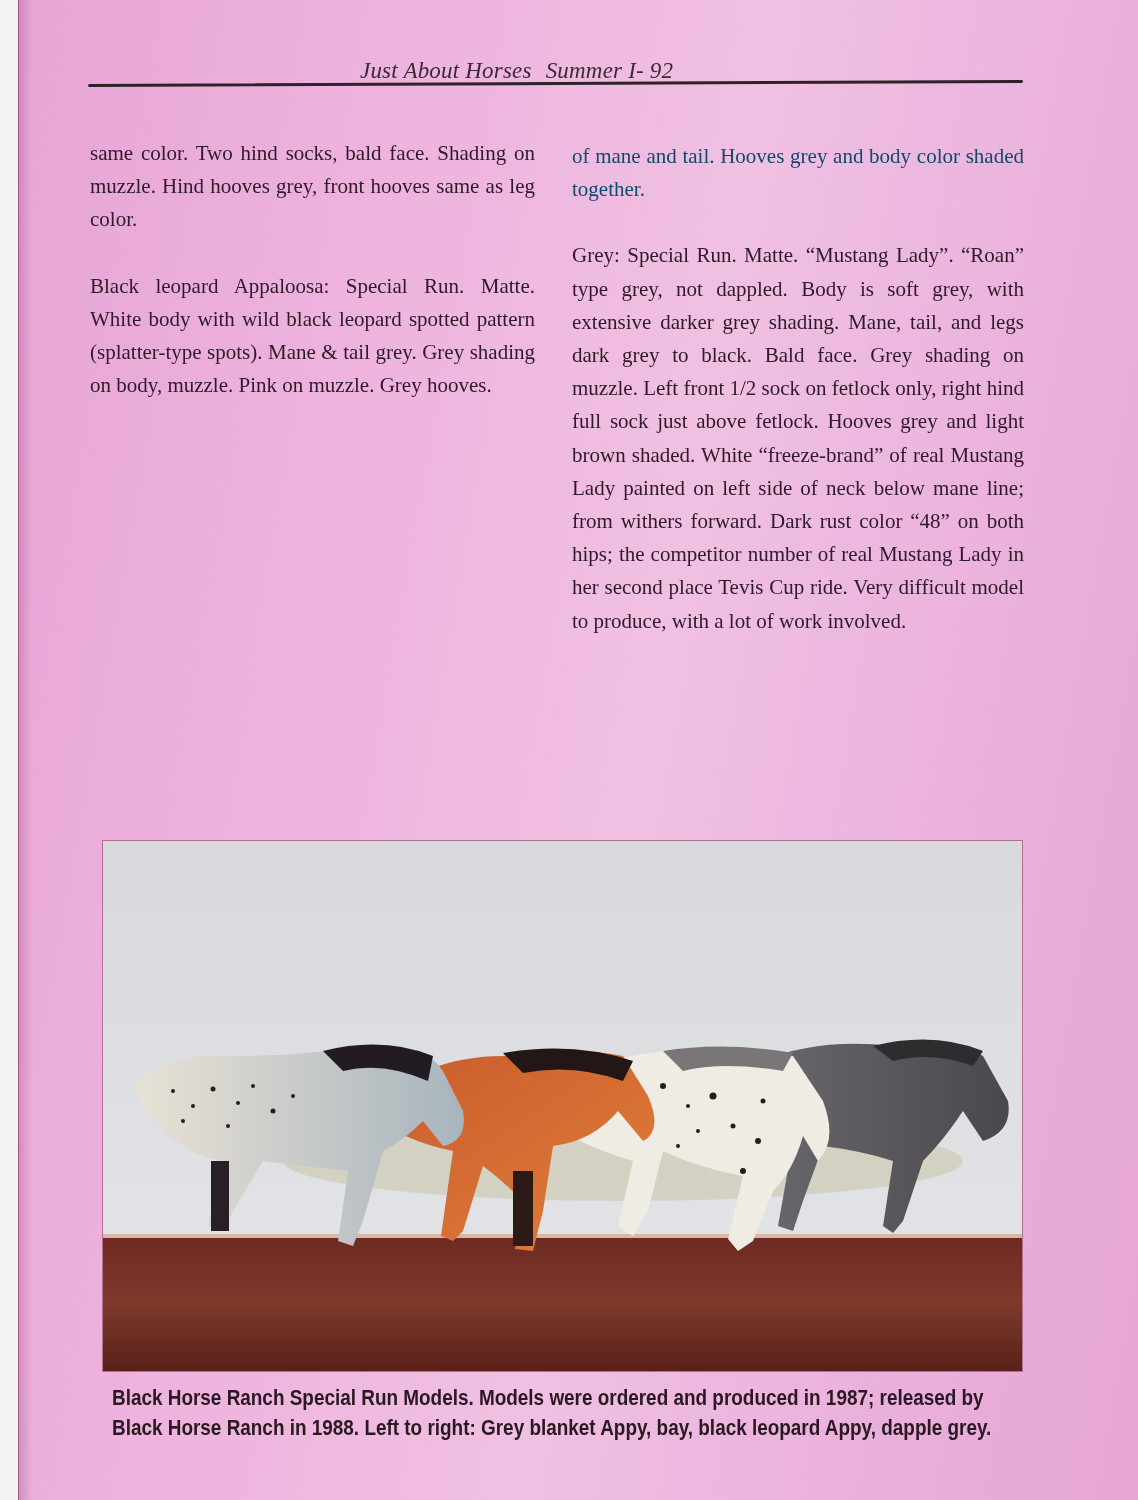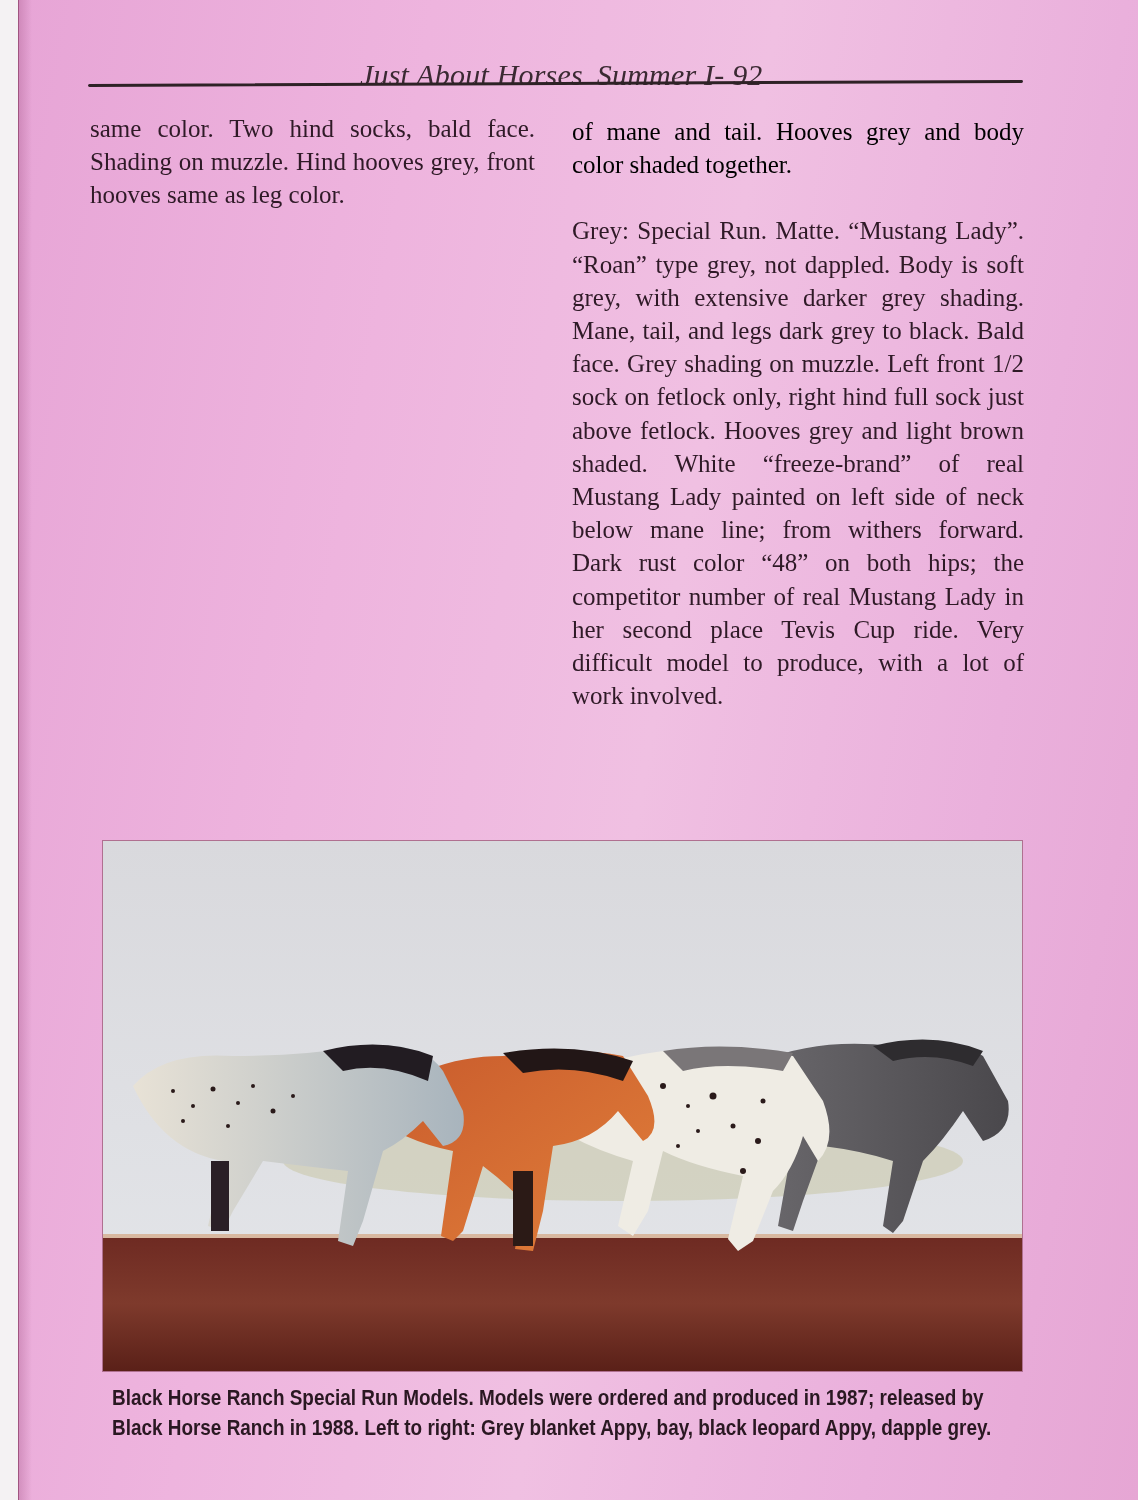--- a/index.html
+++ b/index.html
@@ -12,35 +12,35 @@
     position:absolute; left:18px; top:0; width:1120px; height:1500px;
     background:linear-gradient(100deg,#e7a5d6 0%,#eeb4de 30%,#f0c0e2 55%,#eab0dc 80%,#e6a6d4 100%);
     border-left:1px solid #a0577f;
   }
   .spine-shadow {
     position:absolute; left:18px; top:0; width:14px; height:1500px;
     background:linear-gradient(90deg,rgba(160,80,130,0.35),rgba(255,255,255,0));
   }
   .header {
     position:absolute; left:360px; top:58px; width:480px;
-    font-style:italic; font-size:30px; color:#3b2a33; letter-spacing:0.2px;
+    font-style:italic; font-size:23px; color:#3b2a33; letter-spacing:0.2px;
   }
   .header .issue { margin-left:14px; }
   .rule {
     position:absolute; left:88px; top:82px; width:935px; height:3px;
     background:#2e2226; transform:rotate(-0.25deg); border-radius:2px;
   }
   .col {
-    position:absolute; width:445px; font-size:25px; line-height:33.2px;
-    color:#2f1a27; text-align:justify;
+    position:absolute; width:445px; font-size:21px; line-height:33.2px;
+    color:#2f1a27; text-align:justify;margin-top:25px;
   }
   .col p { margin:0 0 33px 0; }
   .col-left { left:90px; top:112px; }
   .col-right { left:572px; top:115px; width:452px; }
-  .faded { color:#000000; }
+  .faded { color:#0c4a6e; }
   .photo {
     position:absolute; left:102px; top:840px; width:919px; height:530px;
     overflow:hidden; border:1px solid #b07090;
   }
   .photo svg { display:block; }
   .caption {
     position:absolute; left:112px; top:1383px; width:915px;
     font-family:"Liberation Sans", "DejaVu Sans", sans-serif;
     font-weight:bold; font-size:22px; line-height:30px; color:#2a1822;
     transform:scaleX(0.86); transform-origin:left top; width:1065px;
@@ -52,20 +52,21 @@
 <div class="page"></div>
 <div class="spine-shadow"></div>
 
 <div class="header">
   <span>Just About Horses</span><span class="issue">Summer I- 92</span>
 </div>
 <div class="rule"></div>
 
 <div class="col col-left">
   <p>same color.  Two hind socks, bald face. Shading on muzzle.  Hind hooves grey, front hooves same as leg color.</p>
+  <p>Black leopard Appaloosa:  Special Run. Matte.  White body with wild black leopard spotted pattern (splatter-type spots). Mane &amp; tail grey.  Grey shading on body, muzzle.  Pink on muzzle.  Grey hooves.</p>
 </div>
 
 <div class="col col-right">
   <p class="faded">of mane and tail.  Hooves grey and body color shaded together.</p>
   <p>Grey:  Special Run.  Matte.  “Mustang Lady”.  “Roan” type grey, not dappled. Body is soft grey, with extensive darker grey shading.  Mane, tail, and legs dark grey to black.  Bald face.  Grey shading on muzzle.  Left front 1/2 sock on fetlock only, right hind full sock just above fetlock. Hooves grey and light brown shaded. White “freeze-brand” of real Mustang Lady painted on left side of neck below mane line; from withers forward.  Dark rust color “48” on both hips; the competitor number of real Mustang Lady in her second place Tevis Cup ride.  Very difficult model to produce, with a lot of work involved.</p>
 </div>
 
 <div class="photo">
   <svg width="919" height="530" viewBox="0 0 919 530">
     <defs>

